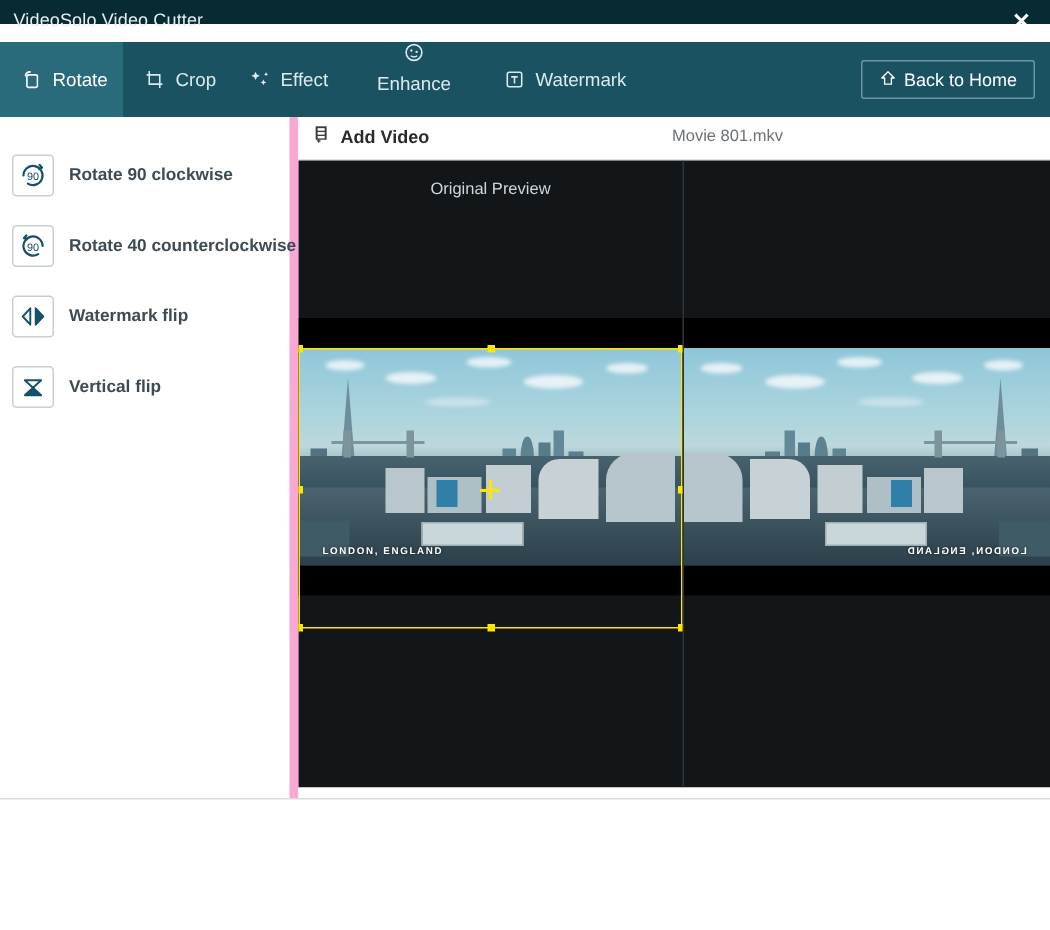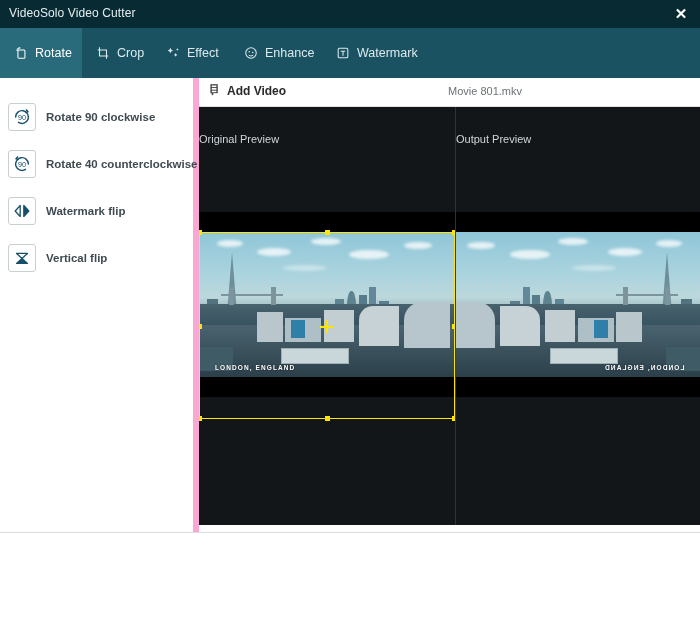--- a/index.html
+++ b/index.html
@@ -6,21 +6,21 @@
   html, body {
     width: 700px; height: 620px;
     font-family: "Liberation Sans", sans-serif;
     background: #ffffff;
     overflow: hidden;
   }
   #app { position: relative; width: 700px; height: 620px; }
 
   
   .titlebar {
-    position: absolute; top: 0; left: 0; width: 700px; height: 28px;
+    position: absolute; top: 0; left: 0; width: 700px; height: 16px;
     background: #072a33; color: #e8f1f3;
   }
   .titlebar .title {
     position: absolute; left: 9px; top: 6px;
     font-size: 12px; color: #e6eef0; letter-spacing: .1px;
   }
   .close-btn {
     position: absolute; right: 6px; top: 3px; width: 26px; height: 22px;
     display: flex; align-items: center; justify-content: center;
     color: #ffffff; font-size: 15px; font-weight: bold; cursor: pointer;
@@ -83,21 +83,21 @@
   }
 
   .stage {
     position: absolute; top: 29px; left: 0; width: 501px; height: 418px;
     background: #131619; overflow: hidden;
   }
   .pane { position: absolute; top: 0; height: 418px; width: 256px; overflow: hidden; }
   .pane.left { left: 0; width: 256px; }
   .pane.right { left: 256px; width: 245px; border-left: 1px solid #2d3338; }
   .pane-label {
-    position: absolute; top: 26px; width: 100%; 
+    position: absolute; top: 13px; width: 100%; text-align: center;
     font-size: 11px; color: #cfd6da; z-index: 4;
   }
 
   
   .video {
     position: absolute; left: 0; top: 105px; width: 100%; height: 185px;
     background: #000;
     overflow: hidden;
   }
   .video .frame {
@@ -230,21 +230,21 @@
     <div class="tab" style="left:82px;width:70px;">
       <span class="ico">
         <svg width="14" height="14" viewBox="0 0 16 16">
           <path d="M4 1.5 V11.5 H14" fill="none" stroke="#dbeaee" stroke-width="1.2"></path>
           <path d="M2 4.5 H12 V14.5" fill="none" stroke="#dbeaee" stroke-width="1.2"></path>
         </svg>
       </span>
       <span>Crop</span>
     </div>
 
-    <div class="tab" style="left:230px;width:92px;">
+    <div class="tab" style="left:230px;width:92px;flex-direction:column;">
       <span class="ico">
         <svg width="14" height="14" viewBox="0 0 16 16">
           <circle cx="8" cy="8" r="6" fill="none" stroke="#dbeaee" stroke-width="1.2"></circle>
           <circle cx="6" cy="6.5" r=".9" fill="#dbeaee"></circle>
           <circle cx="10" cy="7.5" r=".9" fill="#dbeaee"></circle>
           <path d="M5.5 10.5 q2.5 2 5 0" fill="none" stroke="#dbeaee" stroke-width="1.1"></path>
         </svg>
       </span>
       <span>Enhance</span>
     </div>
@@ -252,20 +252,28 @@
     <div class="tab" style="left:322px;width:100px;">
       <span class="ico">
         <svg width="14" height="14" viewBox="0 0 16 16">
           <rect x="2.5" y="2.5" width="11" height="11" rx="1.5" fill="none" stroke="#dbeaee" stroke-width="1.2"></rect>
           <path d="M5.5 6 H10.5 M8 6 V11" fill="none" stroke="#dbeaee" stroke-width="1.2"></path>
         </svg>
       </span>
       <span>Watermark</span>
     </div>
 
+    <div class="back-home">
+      <span>
+        <svg width="12" height="12" viewBox="0 0 16 16">
+          <path d="M8 2.5 L13.5 8 H11 V13.5 H5 V8 H2.5 Z" fill="none" stroke="#ffffff" stroke-width="1.2" stroke-linejoin="round"></path>
+        </svg>
+      </span>
+      <span>Back to Home</span>
+    </div>
   </div>
 
   <div class="sidebar">
 
     <div class="side-item" style="top:22px;">
       <span class="side-ico">
         <svg width="20" height="20" viewBox="0 0 22 22">
           <path d="M4 11 a7 7 0 1 1 3.2 5.9" fill="none" stroke="#16506b" stroke-width="1.6" stroke-linecap="round"></path>
           <path d="M15.4 2.8 L17.6 5.2 L14.6 6" fill="none" stroke="#16506b" stroke-width="1.6" stroke-linejoin="round"></path>
           <text x="11" y="14.5" font-size="8" font-family="Liberation Sans, sans-serif" fill="#16506b" text-anchor="middle">90</text>
@@ -372,21 +380,20 @@
           <div class="handle" style="left:-3px;top:91px;"></div>
           <div class="handle" style="right:-3px;top:91px;"></div>
           <div class="handle" style="left:-3px;bottom:-3px;"></div>
           <div class="handle" style="left:125px;bottom:-3px;"></div>
           <div class="handle" style="right:-3px;bottom:-3px;"></div>
           <div class="cross" style="left:120px;top:87px;"></div>
         </div>
       </div>
 
       <div class="pane right">
-        <div class="pane-label">Output Preview</div>
         <div class="video mirror">
           <div class="frame">
             <div class="cloud" style="left:18px;top:8px;width:26px;height:7px;"></div>
             <div class="cloud" style="left:58px;top:16px;width:34px;height:8px;"></div>
             <div class="cloud" style="left:112px;top:6px;width:30px;height:7px;"></div>
             <div class="cloud" style="left:150px;top:18px;width:40px;height:9px;"></div>
             <div class="cloud" style="left:205px;top:10px;width:28px;height:7px;"></div>
             <div class="cloud" style="left:84px;top:33px;width:44px;height:6px;opacity:.5;"></div>
 
             <div class="shard" style="left:28px;top:20px;"></div>

